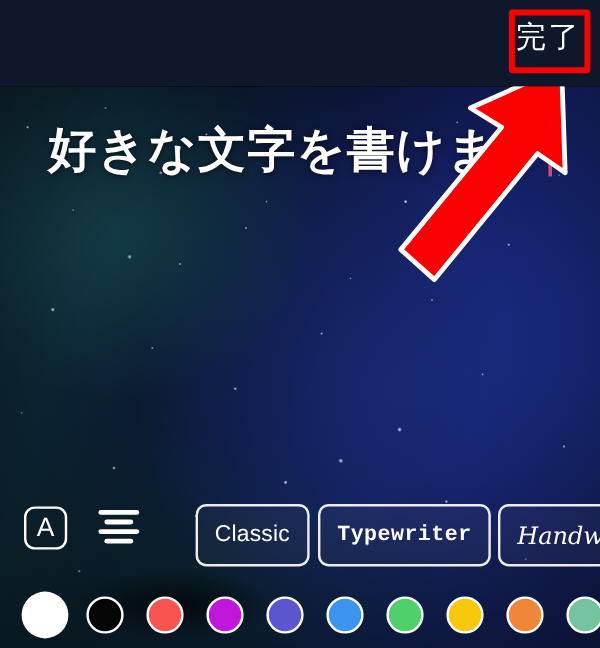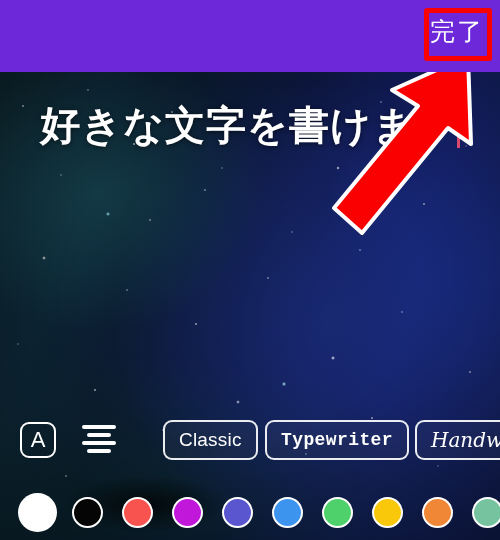--- a/index.html
+++ b/index.html
@@ -19,21 +19,21 @@
     overflow: hidden;
     background: #000;
   }
 
   
   .topbar {
     position: absolute;
     left: 0; top: 0;
     width: 500px;
     height: 72px;
-    background: #6d28d9;
+    background: #0f172a;
     z-index: 30;
   }
 
   .done-button {
     position: absolute;
     right: 12px;
     top: 14px;
     color: #ffffff;
     font-size: 25px;
     line-height: 34px;
@@ -227,21 +227,21 @@
     margin: 0 auto 4px auto;
   }
   .tool-align i:nth-child(1) { width: 34px; }
   .tool-align i:nth-child(2) { width: 24px; }
   .tool-align i:nth-child(3) { width: 34px; }
   .tool-align i:nth-child(4) { width: 24px; margin-bottom: 0; }
 
   .font-chip {
     position: absolute;
     top: 6px;
-    height: 40px;
+    height: 52px;
     border: 2px solid rgba(255,255,255,.92);
     border-radius: 9px;
     color: #ffffff;
     display: flex;
     align-items: center;
     justify-content: center;
     padding: 0 14px;
     white-space: nowrap;
     background: rgba(255,255,255,.04);
   }

